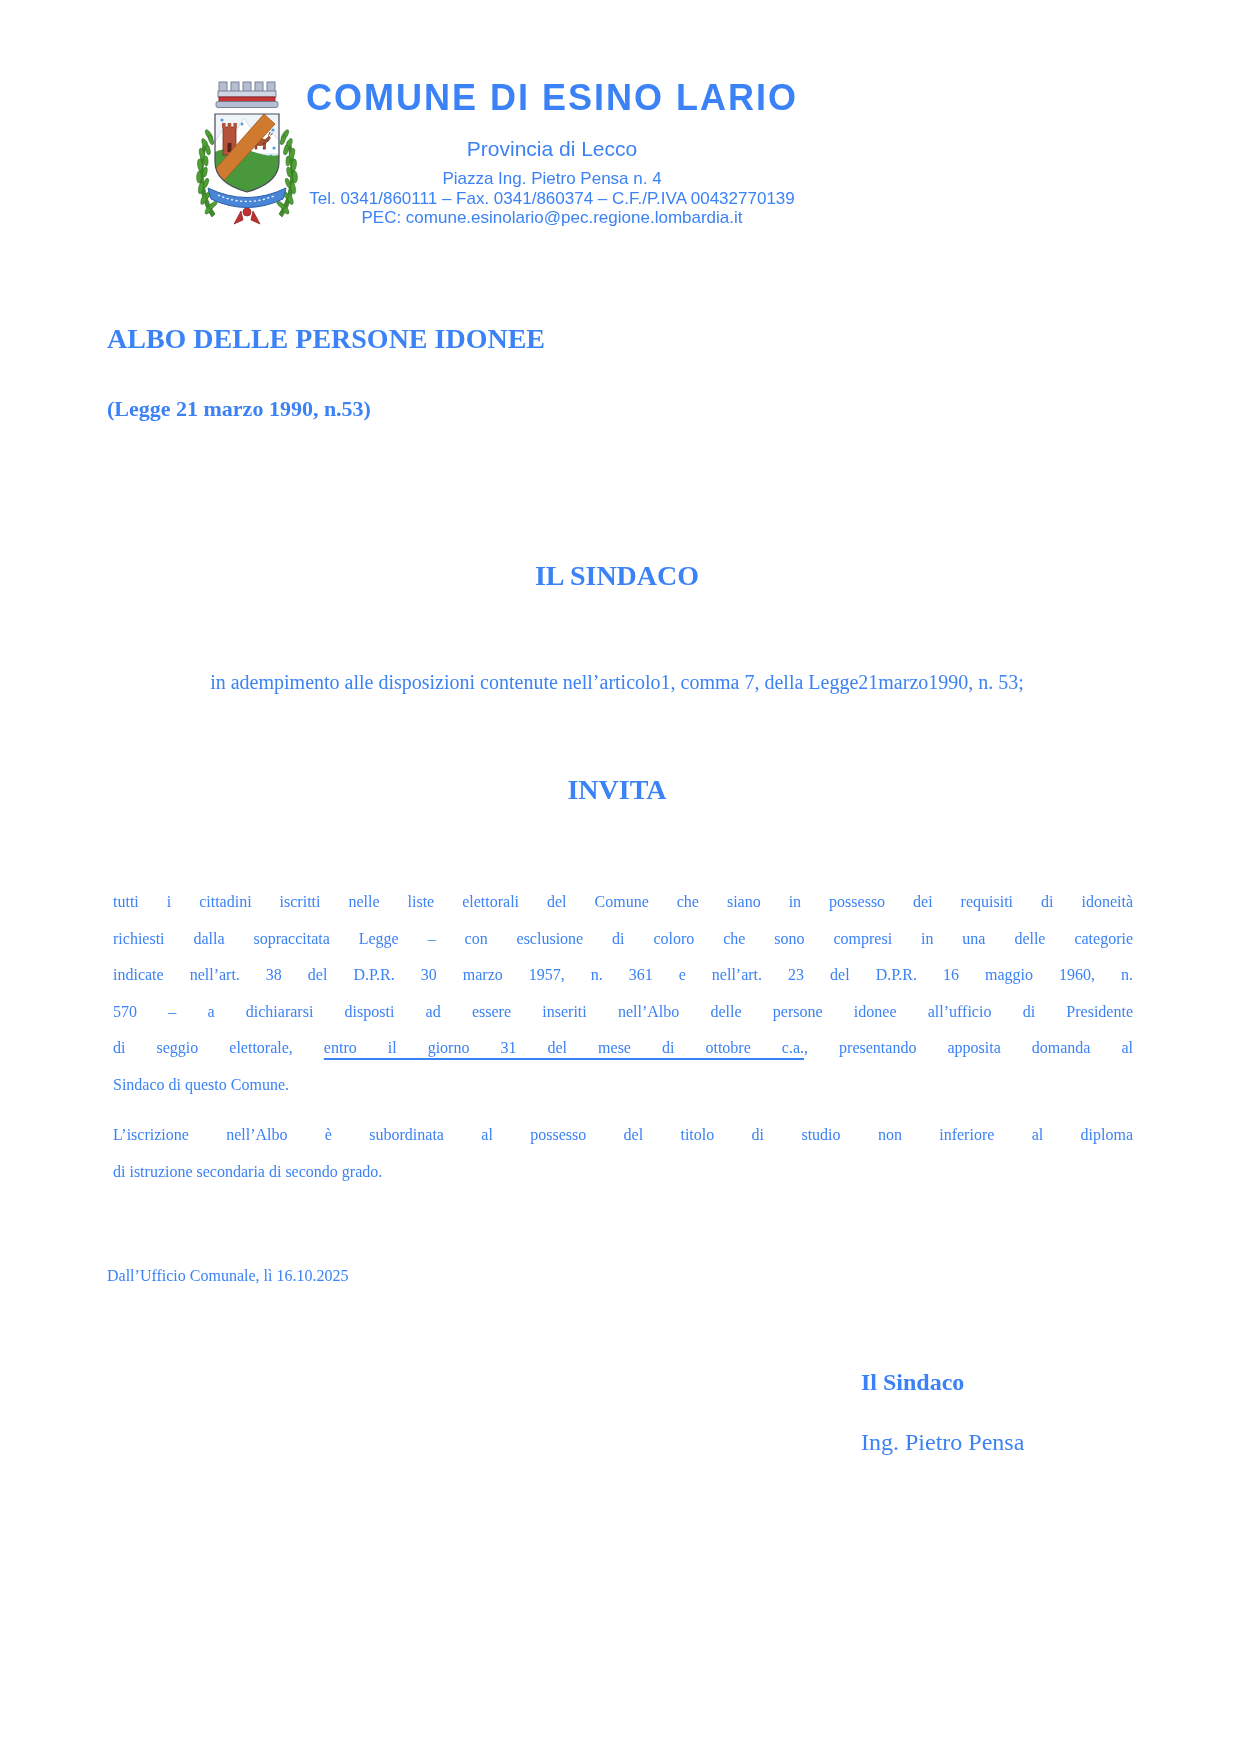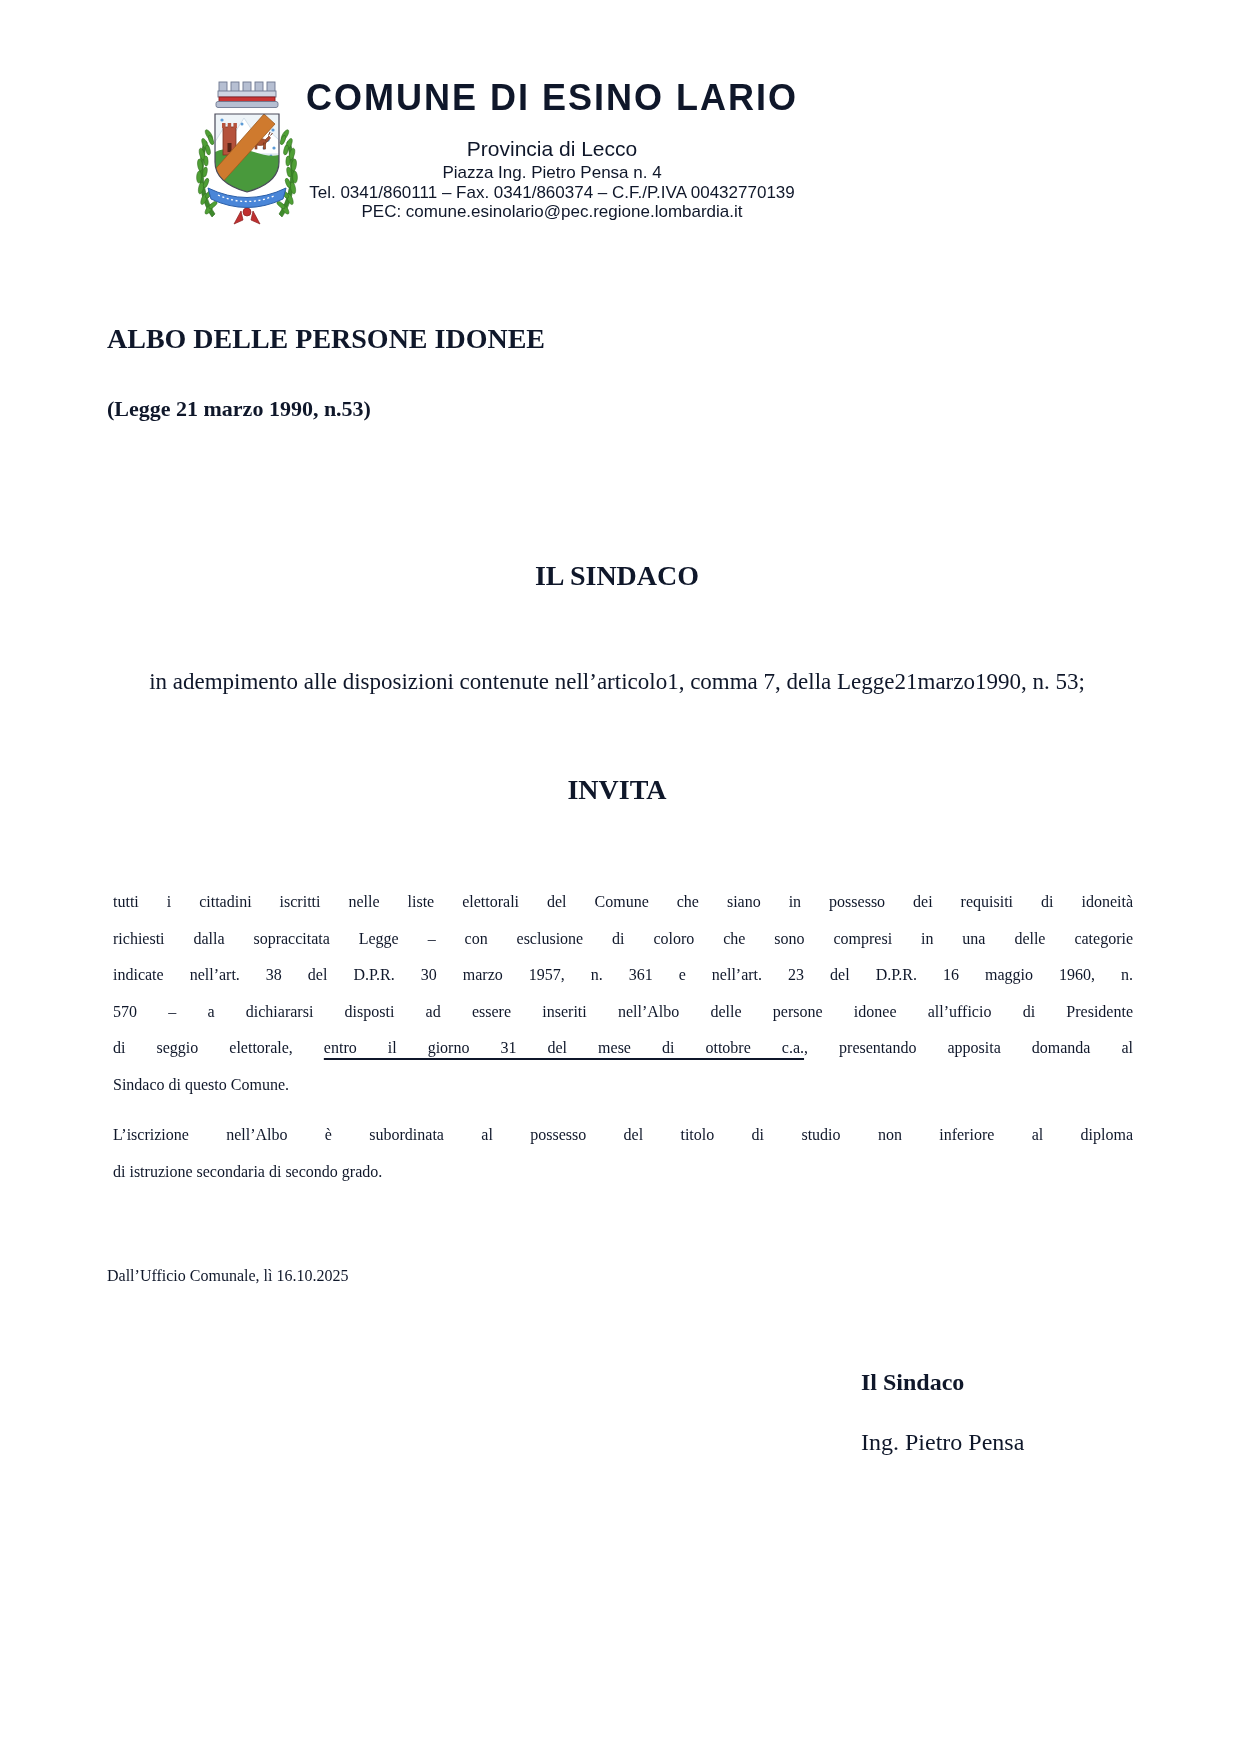--- a/index.html
+++ b/index.html
@@ -1,60 +1,60 @@
 <!DOCTYPE html>
 <html><head>
 <meta charset="utf-8">
 <style>
   * { margin:0; padding:0; box-sizing:border-box; }
   html,body { background:#ffffff; }
   .page {
     position:relative;
     width:1241px; height:1755px;
     background:#ffffff;
-    color:#0f172a;
+    color:#3b82f6;
     font-family:"Liberation Serif","DejaVu Serif",serif;
     overflow:hidden;
   }
   
   .crest {
     position:absolute; left:196px; top:80px;
     width:102px; height:148px;
   }
   .hdr {
     position:absolute; left:107px; top:78px; width:890px;
     text-align:center;
     font-family:"Liberation Sans","DejaVu Sans",sans-serif;
   }
   .hdr-name {
     font-size:36px; font-weight:700; letter-spacing:2px;
     line-height:40px; white-space:nowrap;
   }
   .hdr-prov  { margin-top:19px; font-size:21px; line-height:24px; }
   .hdr-small { font-size:17px;  line-height:19.5px; }
-  .hdr-small.first { margin-top:2px; }
+  .hdr-small.first { margin-top:8px; }
   
   .doc-title {
     position:absolute; left:107px; top:322px; width:1020px;
     font-weight:700;
   }
   .t1, .t2 { font-size:28px; line-height:34px; }
   .t2  { margin-top:16px; }
   .law { margin-top:40px; font-size:22px; line-height:26px; }
   
   .heading {
     position:absolute; left:107px; width:1020px;
     text-align:center; font-weight:700;
     font-size:28px; line-height:30px;
   }
   .sindaco { top:561px; }
   .invita  { top:775px; }
   .premise {
     position:absolute; left:107px; top:667px; width:1020px;
-    text-align:center; font-size:23px; line-height:30px;
+    text-align:center; font-size:20px; line-height:30px;
   }
   
   .para { position:absolute; left:113px; width:1020px; font-size:16px; }
   .para1 { top:884px; }
   .para2 { top:1117px; }
   .jl { line-height:36.6px; text-align:justify; text-align-last:justify; white-space:normal; }
   .jl.last { text-align-last:left; }
   .u  { text-decoration:underline; text-decoration-thickness:2px; text-underline-offset:5px; }
   
   .dateline {

